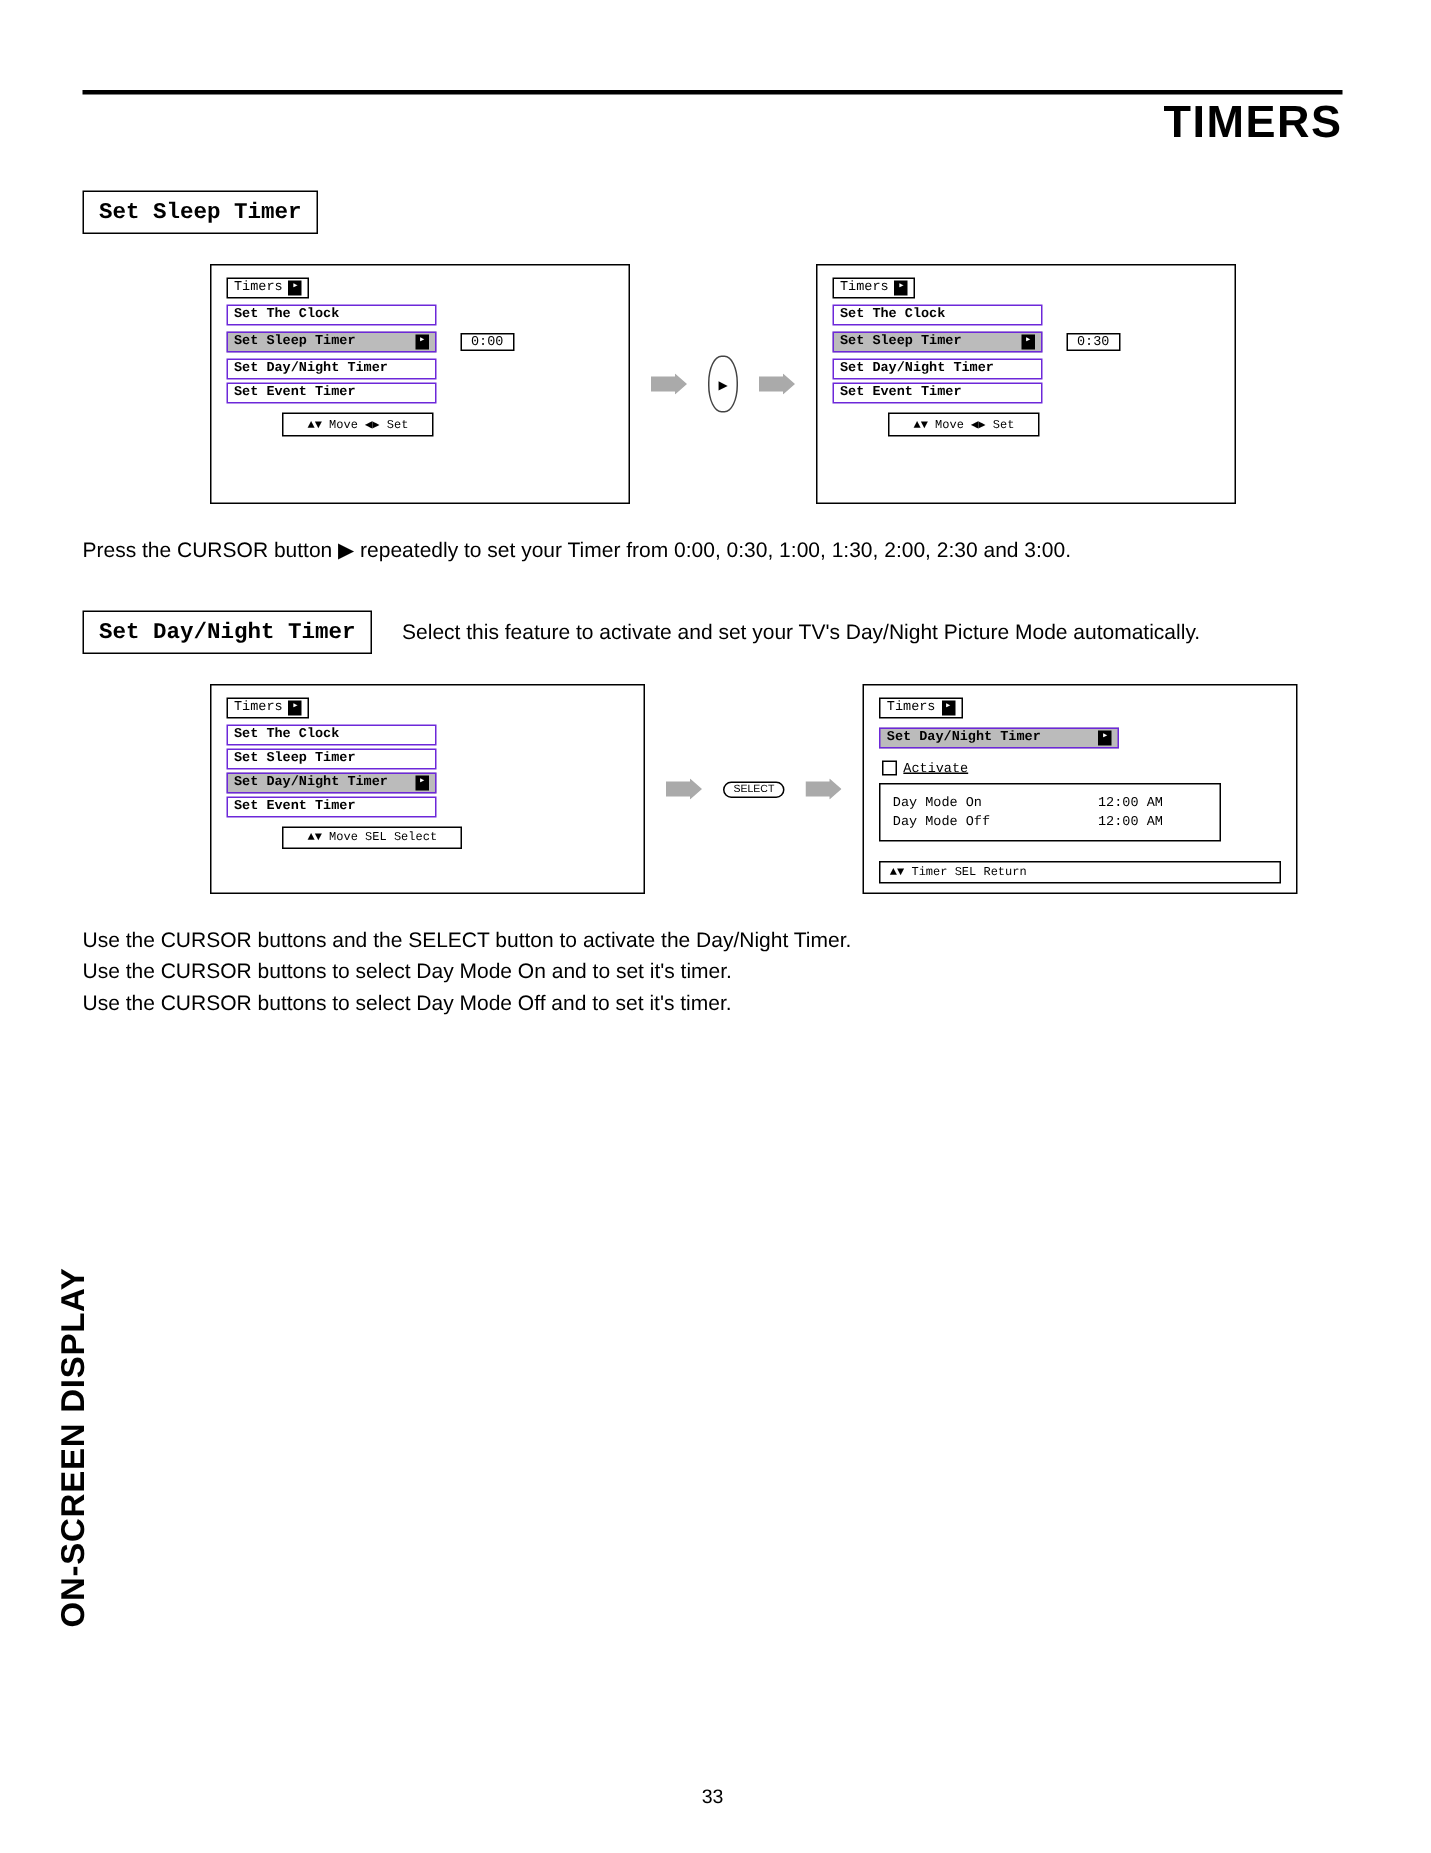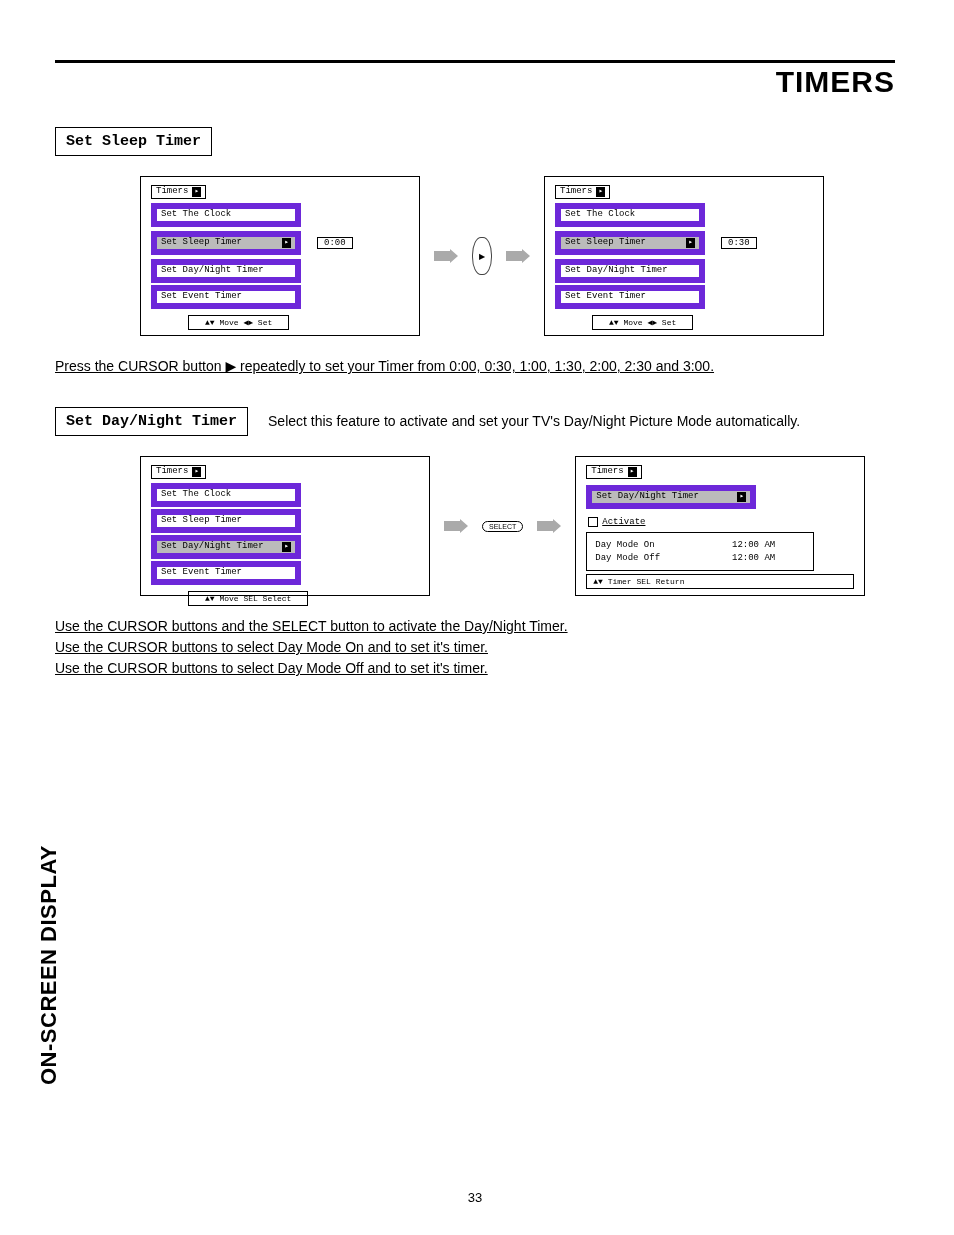--- a/index.html
+++ b/index.html
@@ -7,32 +7,32 @@
   .toprule{border-top:3px solid #000;margin-bottom:4px;}
   .page-title{font:bold 30px/1 Arial;text-align:right;letter-spacing:1px;margin:0 0 30px 0;}
   .section-head{display:flex;align-items:center;gap:20px;margin:10px 0 20px 0;}
   .label-box{border:1.5px solid #000;padding:6px 10px;font:bold 15px/1 "Courier New",monospace;display:inline-block;}
   .section-desc{font:14px/1.3 Arial;}
   .screens-row{display:flex;align-items:center;gap:14px;margin:0 0 20px 85px;}
   .tv{border:1px solid #000;width:280px;height:160px;box-sizing:border-box;padding:8px 10px;font:9px/1.1 "Courier New",monospace;}
   .tv.wide{width:290px;height:140px;position:relative;}
   .menu-title{display:inline-flex;align-items:center;border:1px solid #000;padding:1px 4px;margin-bottom:2px;}
   .menu-title .tri{margin-left:4px;background:#000;color:#fff;width:9px;height:10px;display:inline-flex;align-items:center;justify-content:center;font-size:7px;}
-  .menu-item{width:130px;border:6px solid #6d28d9;padding:1px 4px;margin:2px 0;display:flex;align-items:center;}
+  .menu-item{width:130px;border:1px solid #6d28d9;padding:1px 4px;margin:2px 0;display:flex;align-items:center;font-weight:bold;}
   .menu-item.hl{background:#bbb;}
   .menu-item .endtri{margin-left:auto;background:#000;color:#fff;width:9px;height:10px;display:inline-flex;align-items:center;justify-content:center;font-size:7px;}
   .menu-item.wide{width:150px;}
   .val-box{display:inline-block;border:1px solid #000;padding:0 6px;margin-left:16px;font:9px "Courier New",monospace;vertical-align:top;}
   .item-row{display:flex;align-items:center;margin:2px 0;}
   .hint{border:1px solid #000;padding:2px 16px;margin-top:4px;display:inline-block;font:8px "Courier New",monospace;margin-left:37px;}
   .arrow-icon svg{display:block;}
   .remote-btn{display:flex;align-items:center;gap:2px;}
   .cursor-btn{width:18px;height:36px;border:1px solid #444;border-radius:9px/18px;display:flex;align-items:center;justify-content:center;font-size:8px;color:#000;}
   .select-btn{border:1.5px solid #000;border-radius:12px;padding:1px 6px;font:7px Arial;}
-  .bodytext{font:14px/1.5 Arial;margin:15px 0 30px 0;text-decoration:underline;}
+  .bodytext{font:14px/1.5 Arial;margin:15px 0 30px 0;}
   .side-label{position:absolute;left:60px;bottom:150px;transform:rotate(-90deg);transform-origin:left bottom;font:700 22px/1 Arial;letter-spacing:0.5px;}
   .pagenum{position:absolute;bottom:30px;left:0;right:0;text-align:center;font:13px Arial;}
   .dn-row{display:flex;justify-content:space-between;width:180px;font:9px "Courier New",monospace;margin:3px 0;gap:16px;}
   .chk{display:inline-block;width:8px;height:8px;border:1px solid #000;margin-right:4px;vertical-align:middle;}
   .dn-hint{position:absolute;bottom:6px;left:10px;right:10px;border:1px solid #000;padding:2px 6px;font:8px "Courier New",monospace;}
 </style>
 </head>
 <body>
 
 <div class="page">

